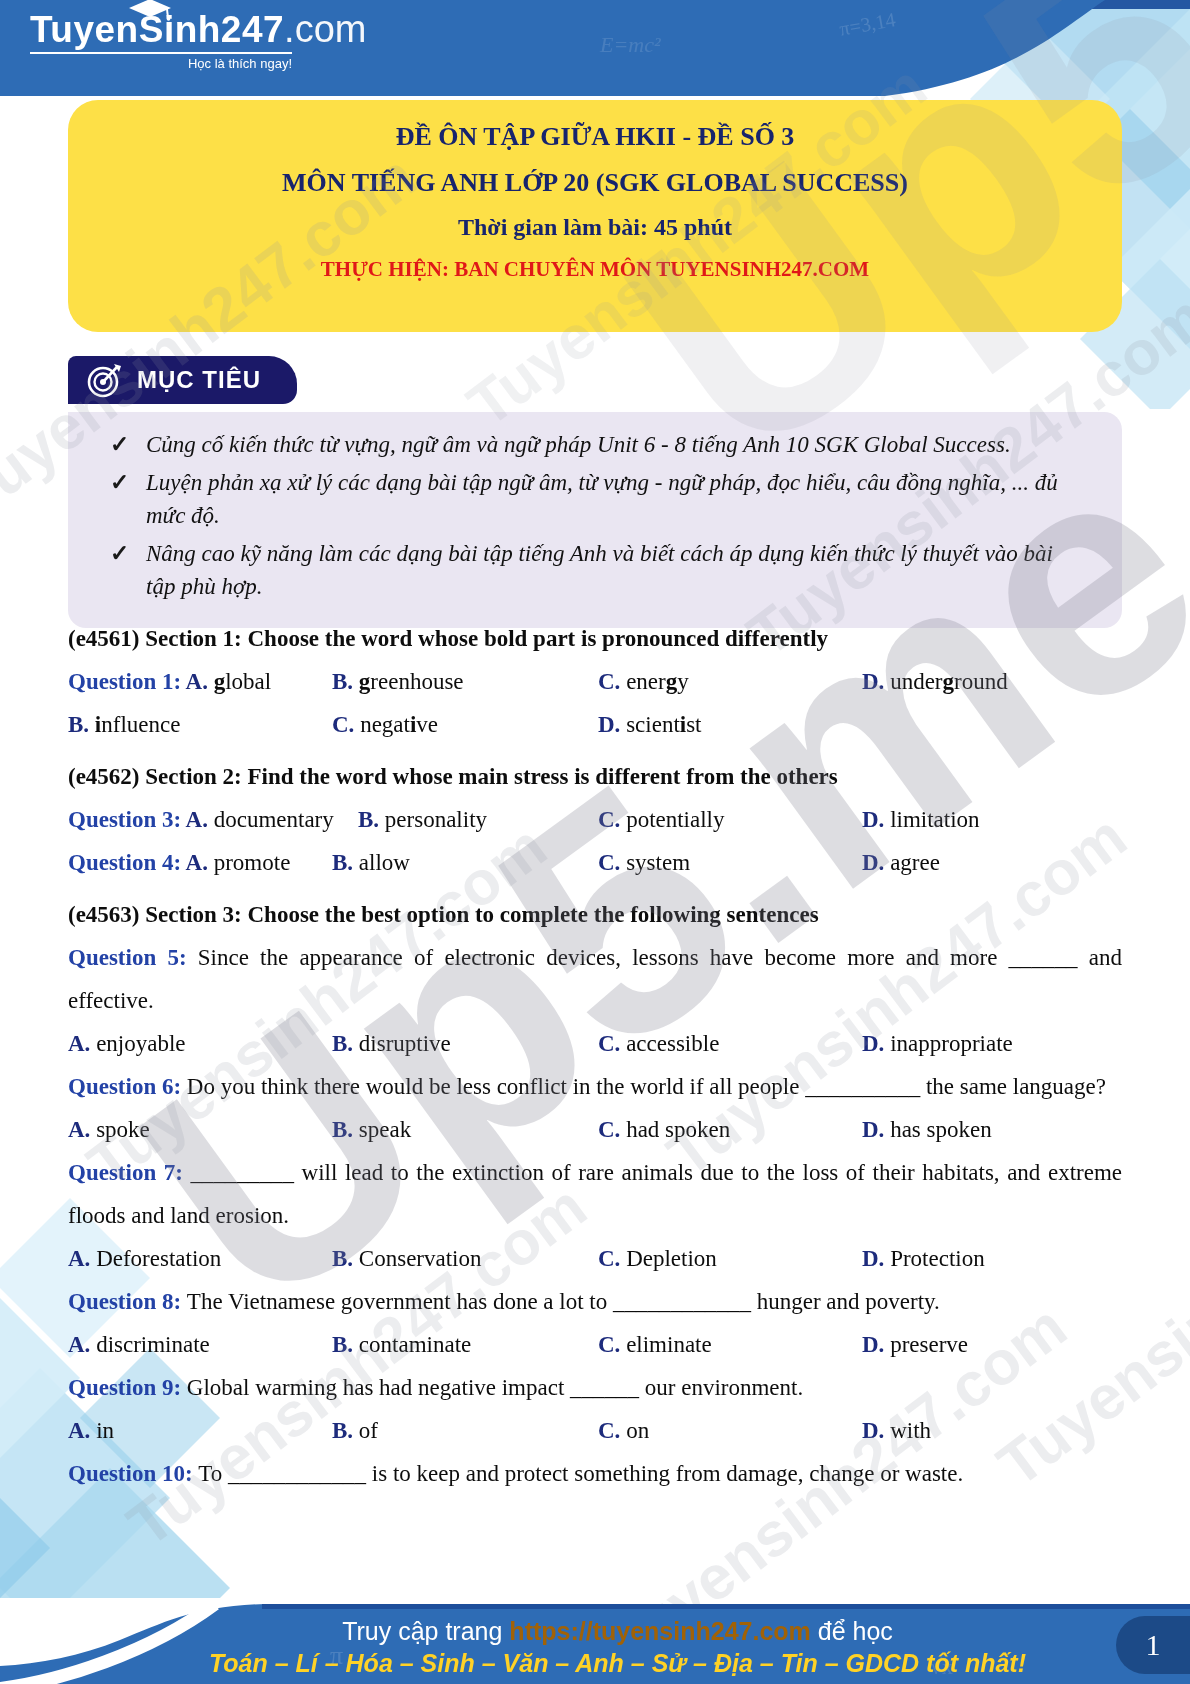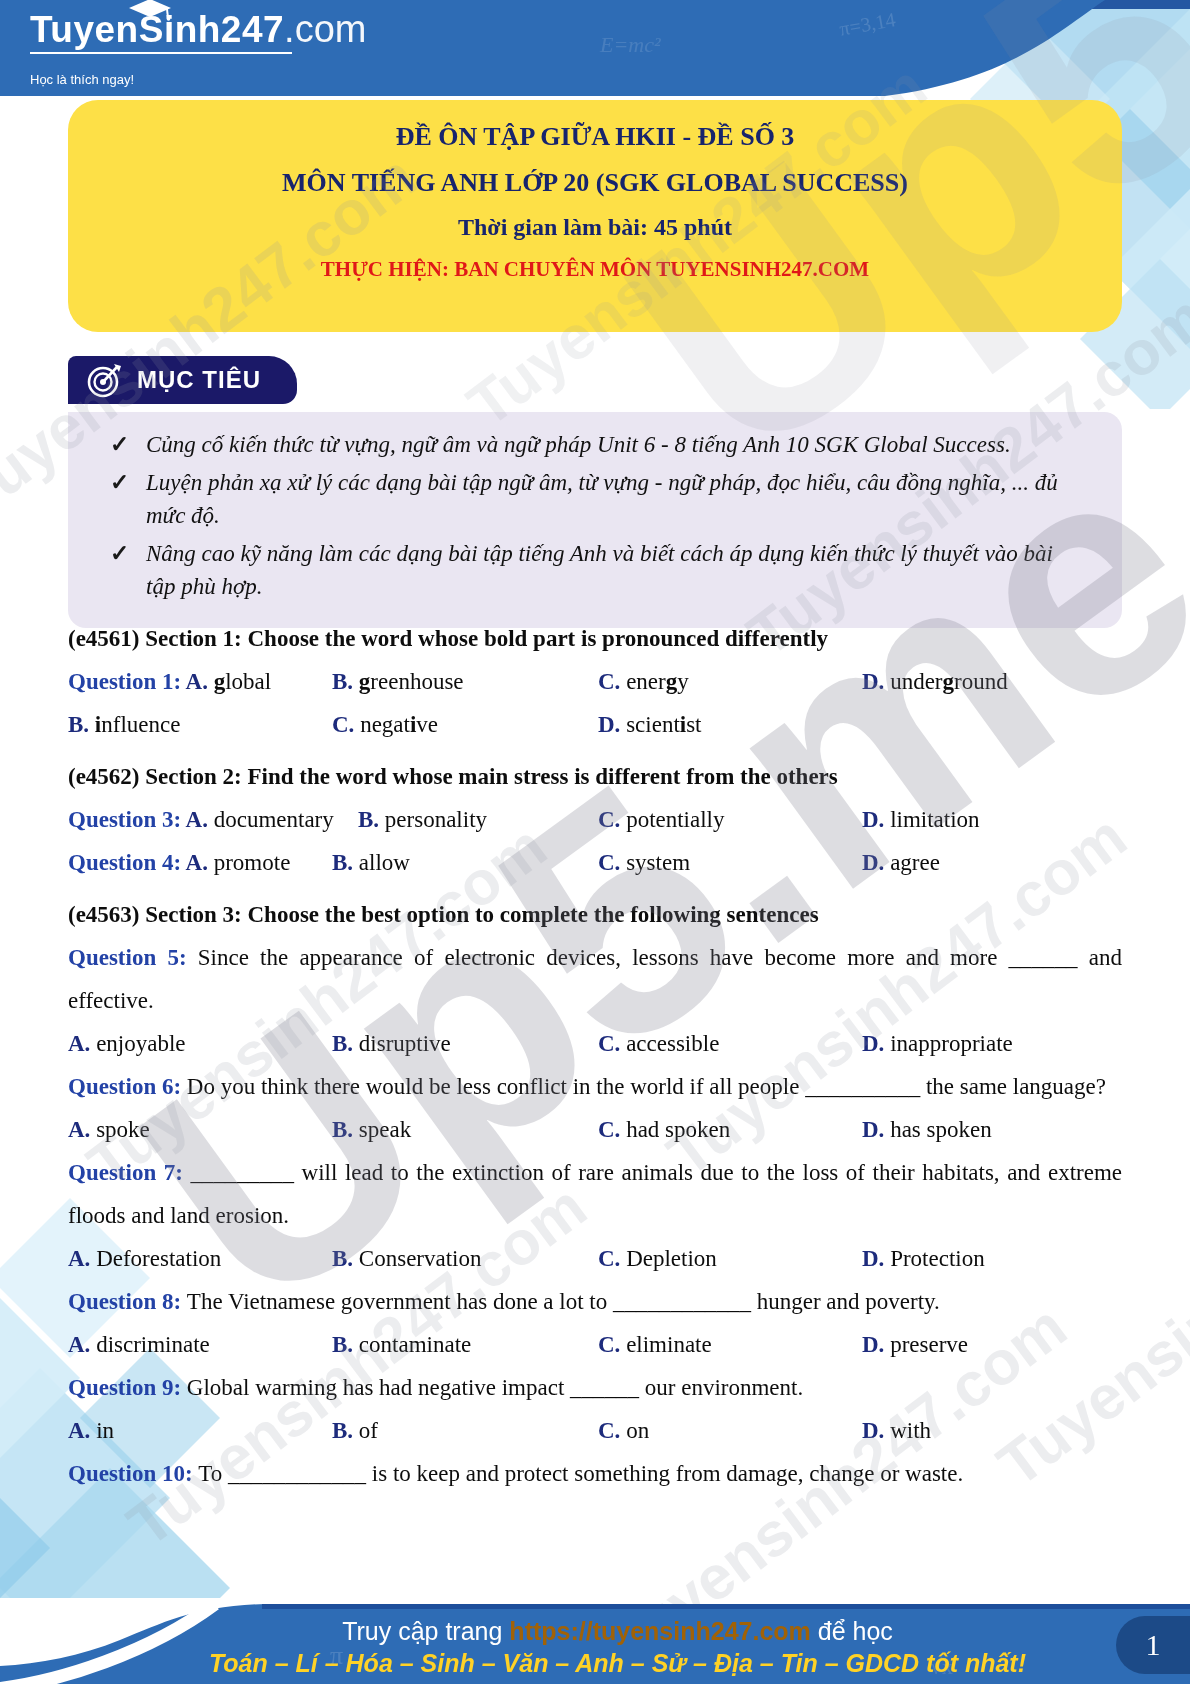--- a/index.html
+++ b/index.html
@@ -7,21 +7,21 @@
   .page { position:relative; width:1190px; height:1684px; background:#ffffff; overflow:hidden; margin:0 auto; }
 
   
   .banner { position:absolute; top:0; left:0; width:1190px; height:96px; z-index:2; }
   .banner svg { display:block; }
   .logo { position:absolute; left:30px; top:8px; color:#fff; z-index:3; font-family:"Liberation Sans","DejaVu Sans",sans-serif; }
   .logo-line { display:flex; align-items:baseline; }
   .logo-main { font-size:37px; font-weight:bold; letter-spacing:0.5px; }
   .logo-com  { font-size:38px; font-weight:normal; opacity:0.95; }
   .logo-rule { height:2px; background:#fff; margin-top:1px; width:262px; }
-  .logo-tagline { font-size:13px; width:262px; margin-top:18px; }
+  .logo-tagline { font-size:13px; text-align:right; width:262px; margin-top:2px; }
   .cap { position:absolute; left:97px; top:-9px; }
 
   
   .mosaic-tr { position:absolute; top:9px; right:0; z-index:1; }
   .mosaic-bl { position:absolute; bottom:86px; left:0; z-index:0; }
 
   
   .title-box { position:absolute; top:100px; left:68px; width:1054px; height:232px;
     background:#fde047; border-radius:30px; text-align:center; padding-top:22px; z-index:2; }
   .title-line { font-weight:bold; color:#17246d; font-size:26px; margin-bottom:16px; }

